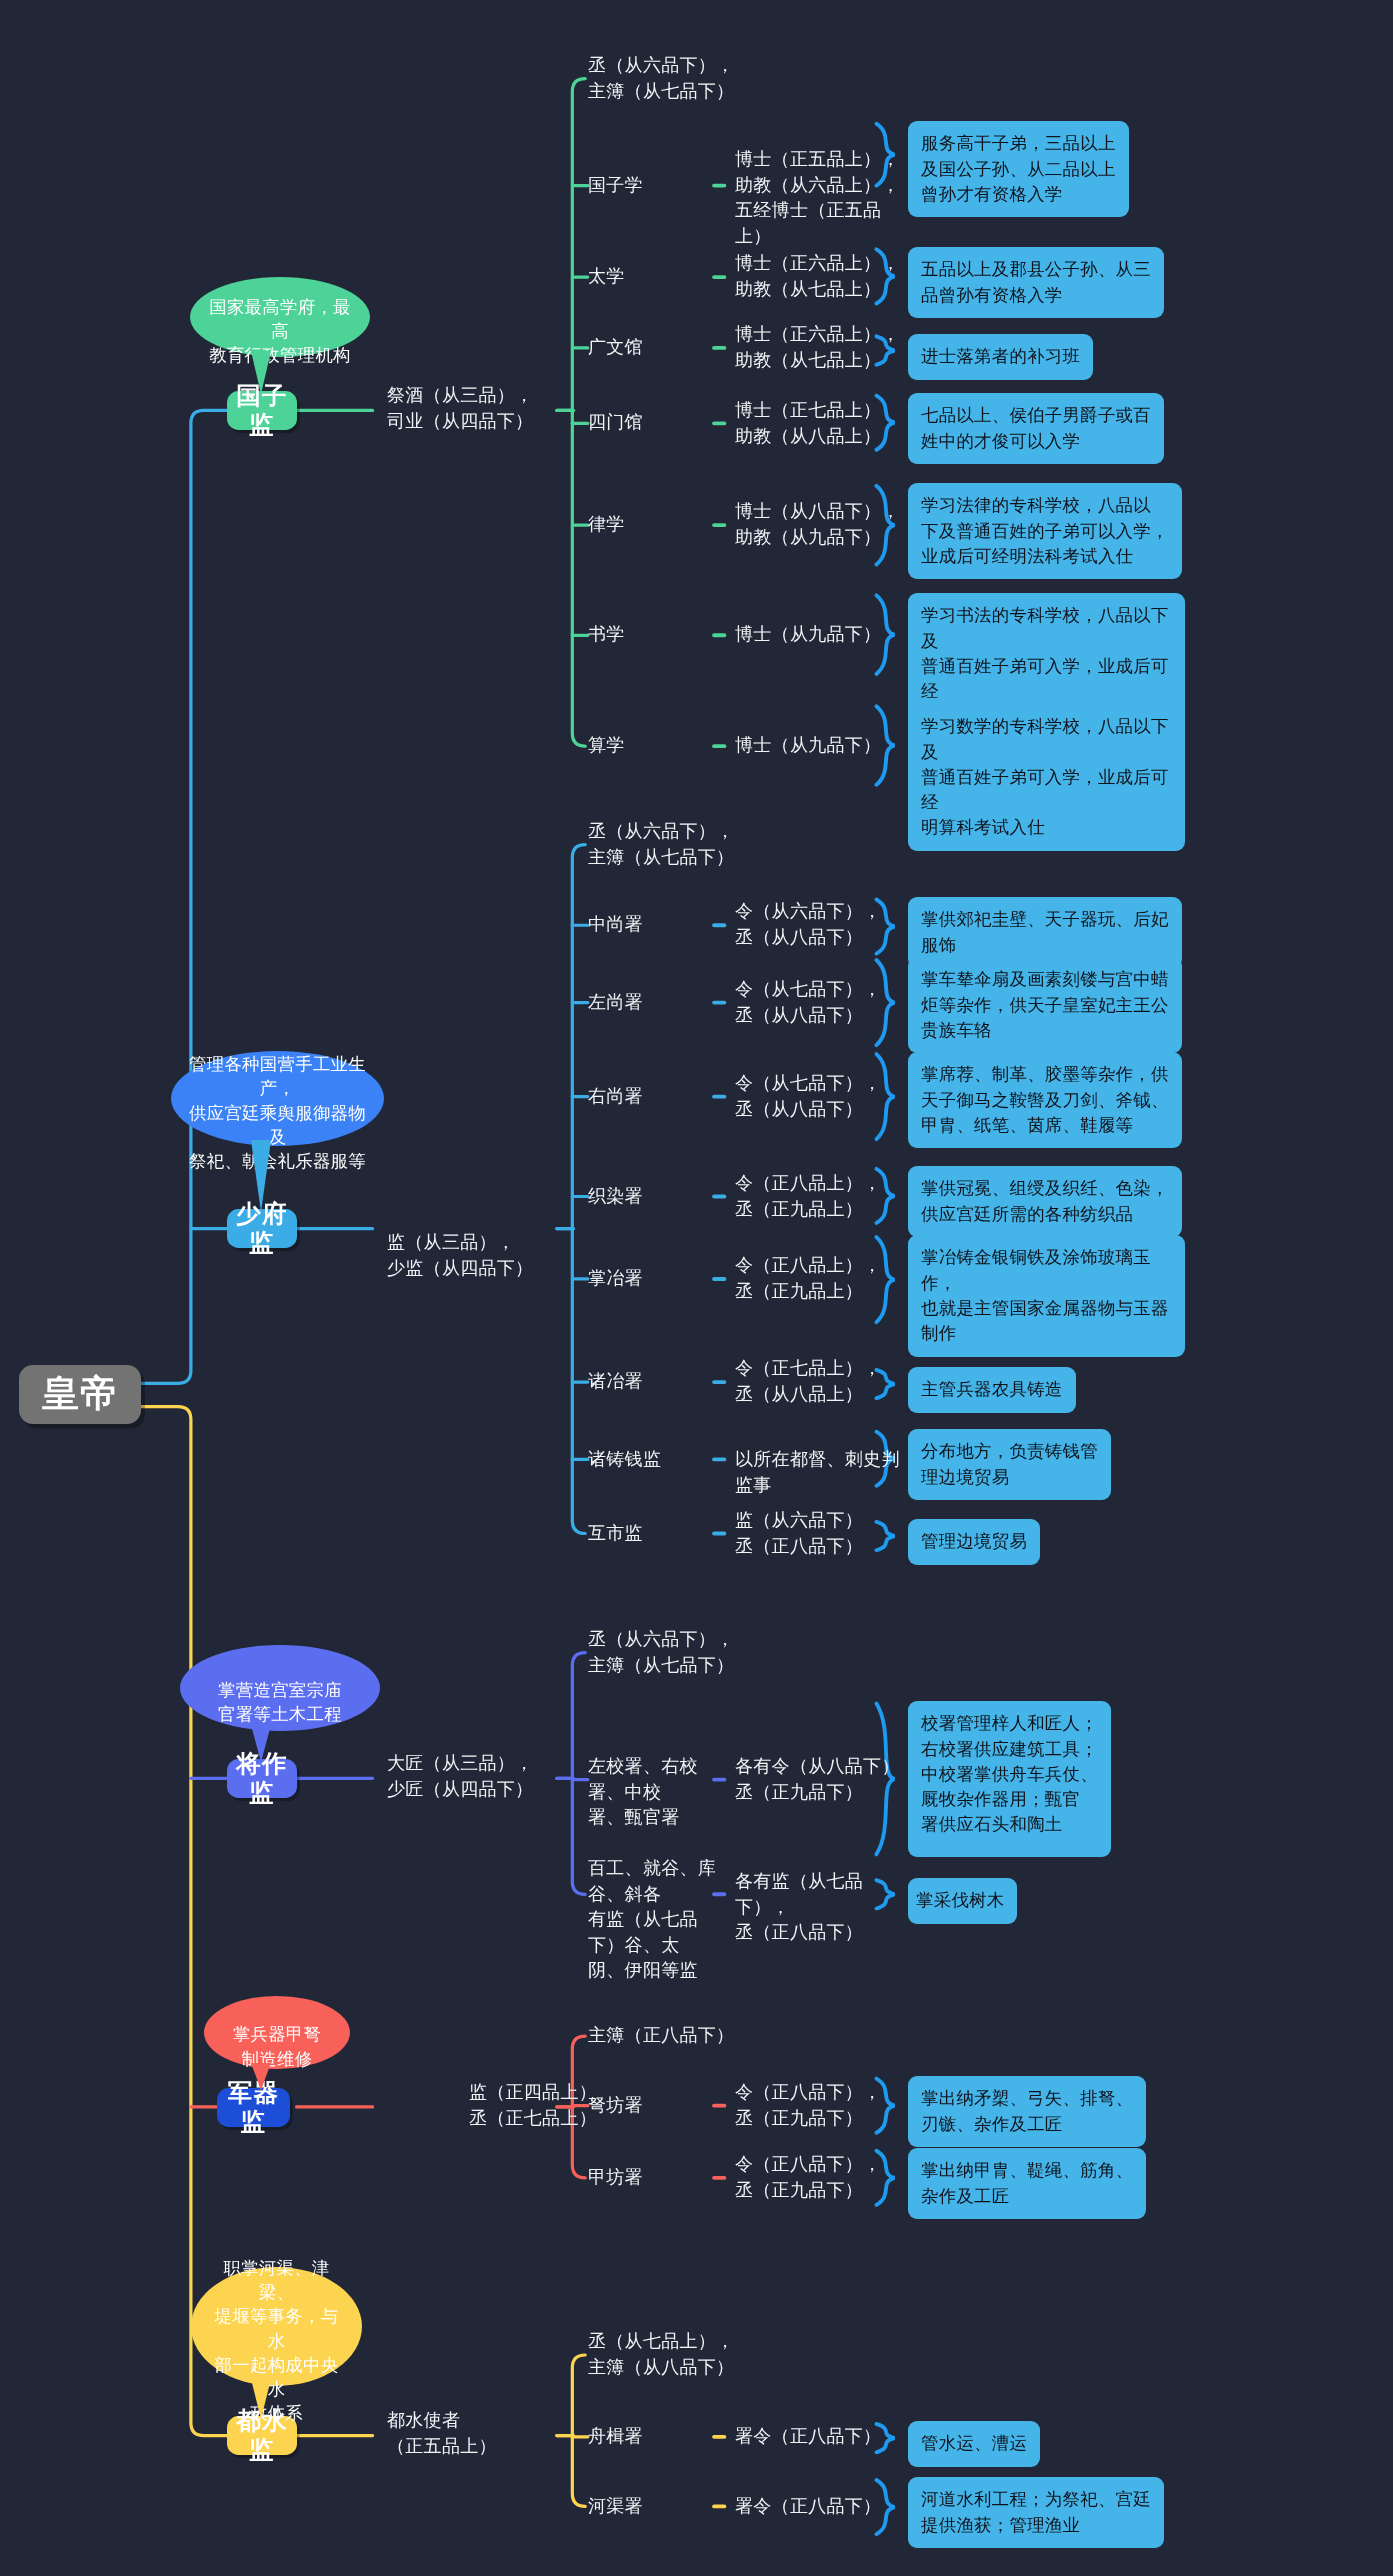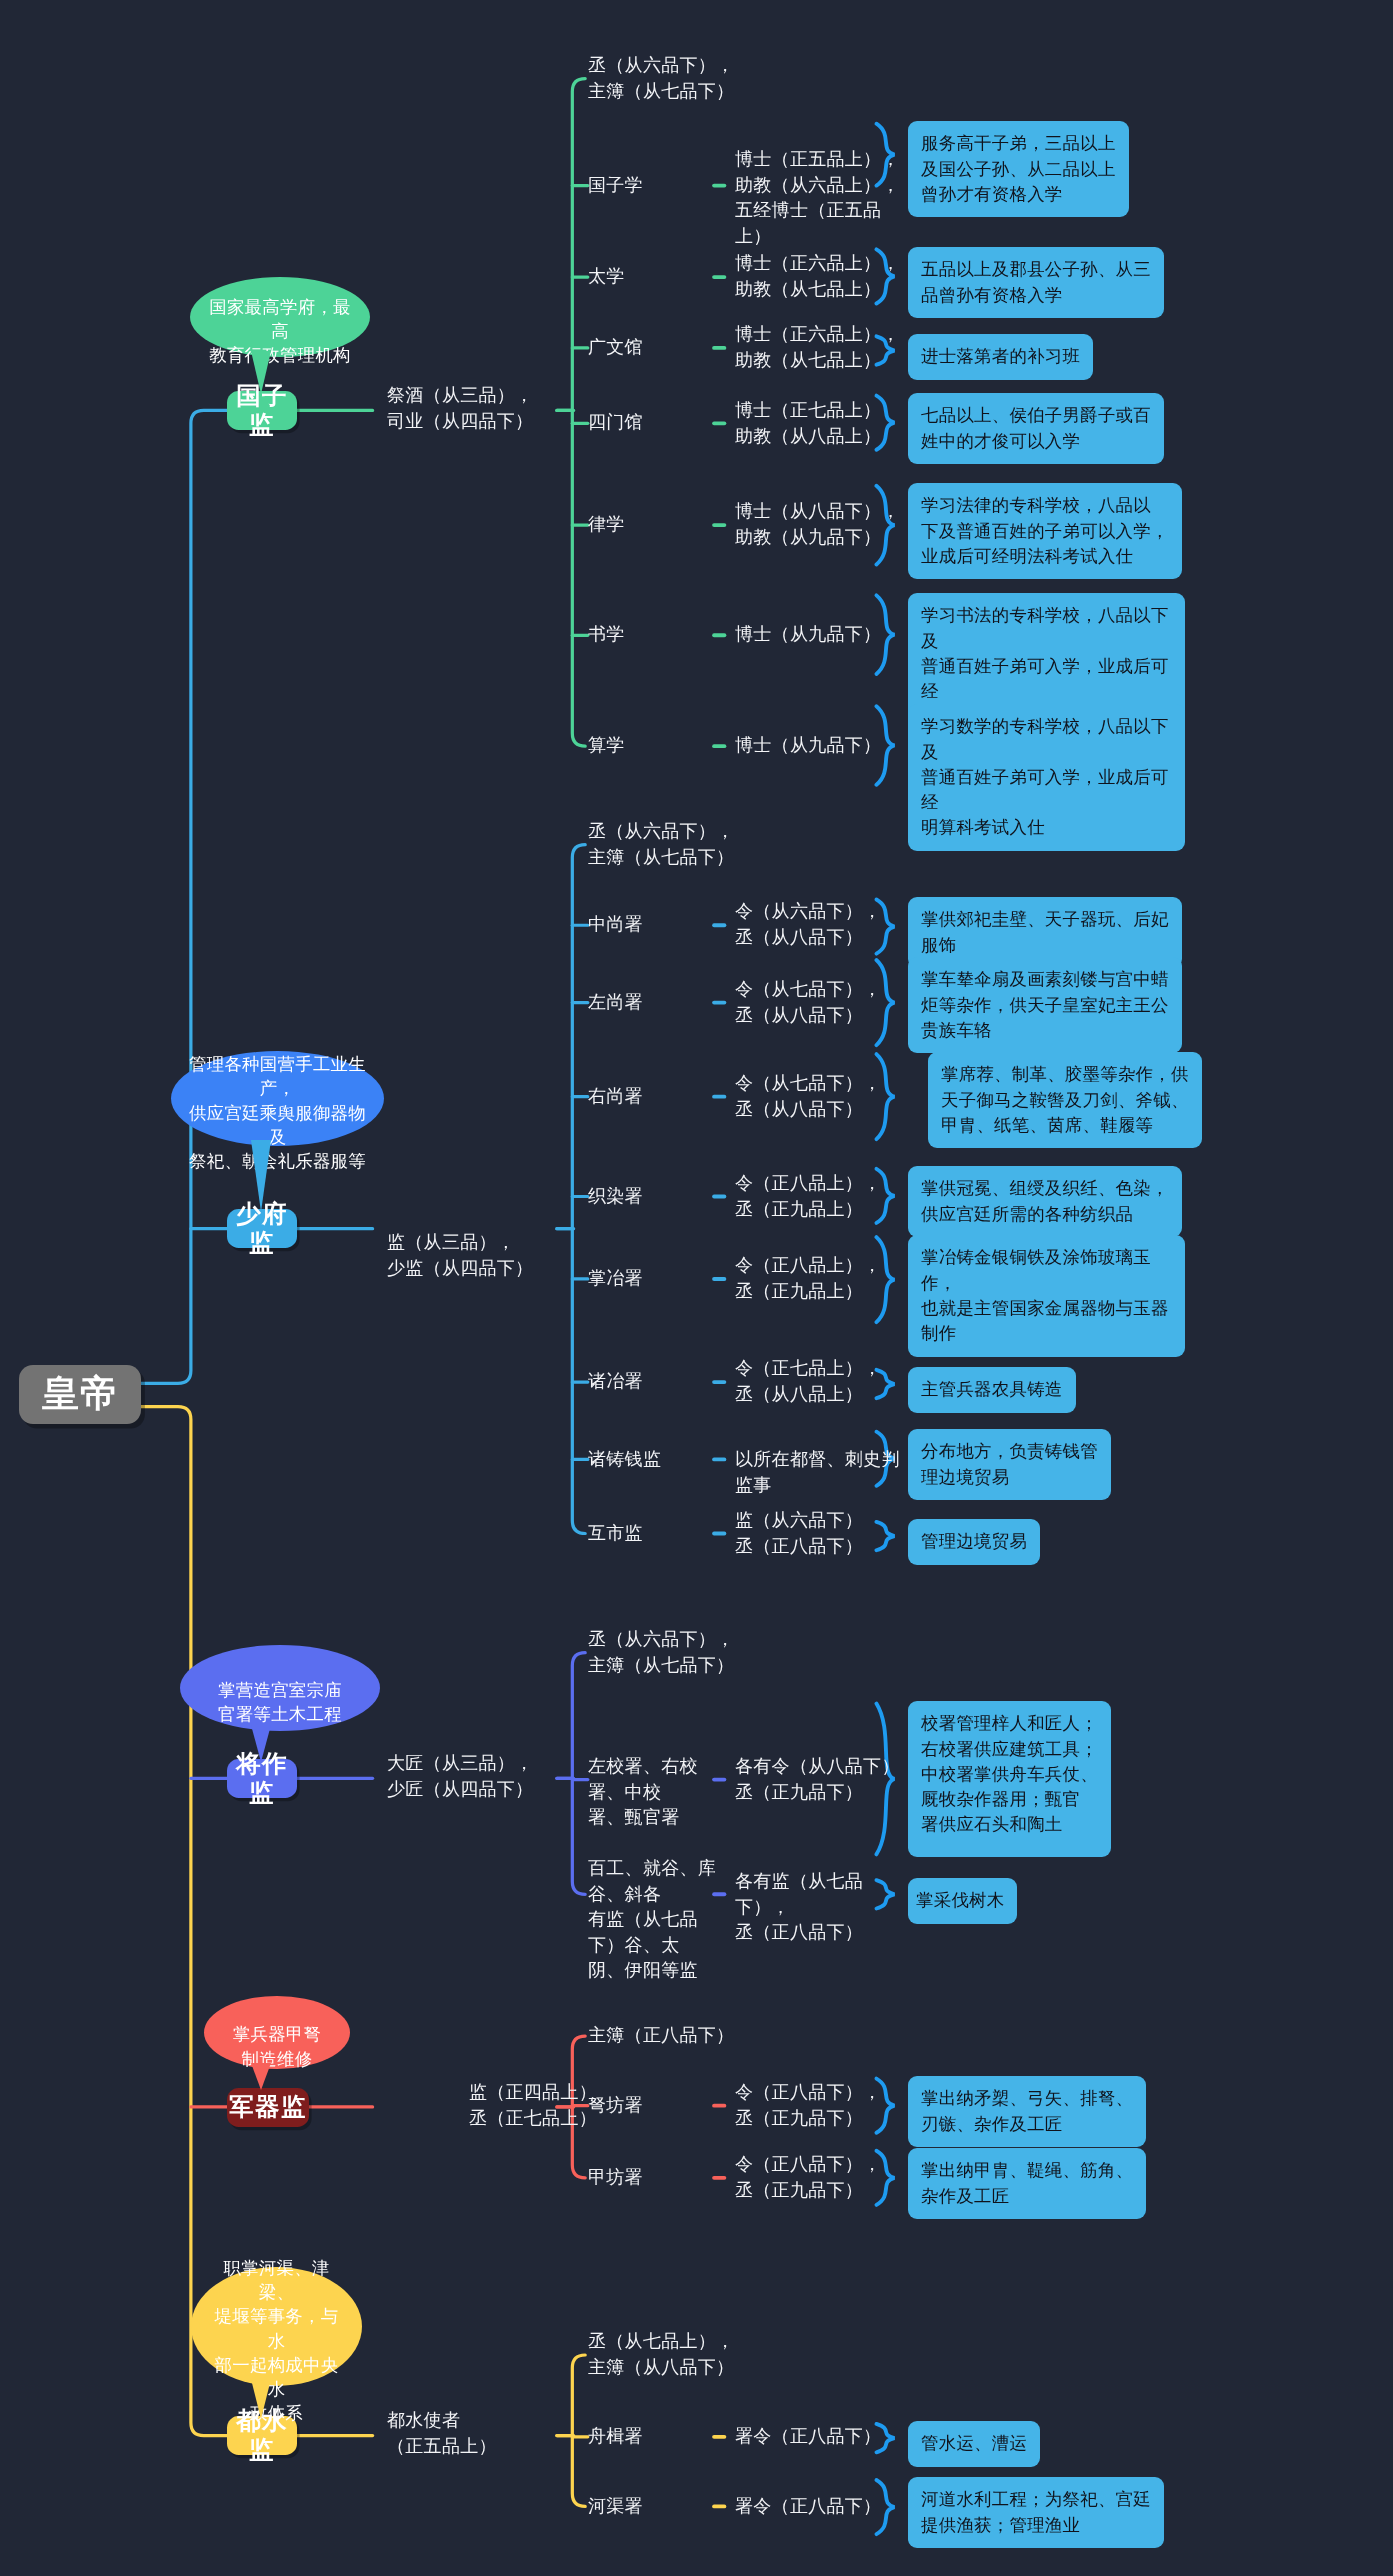--- a/index.html
+++ b/index.html
@@ -202,21 +202,21 @@
 服饰</div>
       <div class="lbl node2" style="left: 588px; top: 990px; width: 135px;">左尚署</div>
       <div class="lbl node2" style="left: 735px; top: 977px; width: 168px;">令（从七品下），
 丞（从八品下）</div>
       <div class="note" style="left: 908px; top: 957px; min-height: 90px; max-width: 277px;">掌车辇伞扇及画素刻镂与宫中蜡
 炬等杂作，供天子皇室妃主王公
 贵族车辂</div>
       <div class="lbl node2" style="left: 588px; top: 1084px; width: 135px;">右尚署</div>
       <div class="lbl node2" style="left: 735px; top: 1071px; width: 168px;">令（从七品下），
 丞（从八品下）</div>
-      <div class="note" style="left: 908px; top: 1052px; min-height: 90px; max-width: 277px; margin-left: 20px;">掌席荐、制革、胶墨等杂作，供
+      <div class="note" style="left: 908px; top: 1052px; min-height: 90px; max-width: 277px;">掌席荐、制革、胶墨等杂作，供
 天子御马之鞍辔及刀剑、斧钺、
 甲胄、纸笔、茵席、鞋履等</div>
       <div class="lbl node2" style="left: 588px; top: 1184px; width: 135px;">织染署</div>
       <div class="lbl node2" style="left: 735px; top: 1171px; width: 168px;">令（正八品上），
 丞（正九品上）</div>
       <div class="note" style="left: 908px; top: 1166px; min-height: 59px; max-width: 277px;">掌供冠冕、组绶及织纴、色染，
 供应宫廷所需的各种纺织品</div>
       <div class="lbl node2" style="left: 588px; top: 1266px; width: 135px;">掌冶署</div>
       <div class="lbl node2" style="left: 735px; top: 1253px; width: 168px;">令（正八品上），
 丞（正九品上）</div>
@@ -253,21 +253,21 @@
 右校署供应建筑工具；
 中校署掌供舟车兵仗、
 厩牧杂作器用；甄官
 署供应石头和陶土</div>
       <div class="lbl node2" style="left: 588px; top: 1856px; width: 135px;">百工、就谷、库谷、斜各
 有监（从七品下）谷、太
 阴、伊阳等监</div>
       <div class="lbl node2" style="left: 735px; top: 1869px; width: 168px;">各有监（从七品下），
 丞（正八品下）</div>
       <div class="note" style="left: 908px; top: 1878px; min-height: 34px; max-width: 277px; padding-left: 8px;">掌采伐树木</div>
-      <div class="chip lvl1" style="left: 227px; top: 2088px; width: 82px; height: 39px; background: #7f1d1d;">军器监</div>
+      <div class="chip lvl1" style="left: 217px; top: 2088px; width: 73px; height: 39px; background: #1d4ed8;">军器监</div>
       <div class="bubble" style="left: 204px; top: 1996px; width: 146px; height: 73px; background: rgb(248, 97, 90);">
         <span class="btxt">掌兵器甲弩
 制造维修</span>
       </div>
       <div class="bubble-tail" style="left: 251px; top: 2063px; border-left: 10.3px solid transparent; border-right: 10.3px solid transparent; border-top: 27px solid rgb(248, 97, 90);"></div>
       <div class="lbl" style="left: 410px; top: 2080px; width: 187px; text-align: right;">监（正四品上）
 丞（正七品上）</div>
       <div class="lbl node2" style="left: 588px; top: 2023px; width: 309px;">主簿（正八品下）</div>
       <div class="lbl node2" style="left: 588px; top: 2093px; width: 135px;">弩坊署</div>
       <div class="lbl node2" style="left: 735px; top: 2080px; width: 168px;">令（正八品下），

